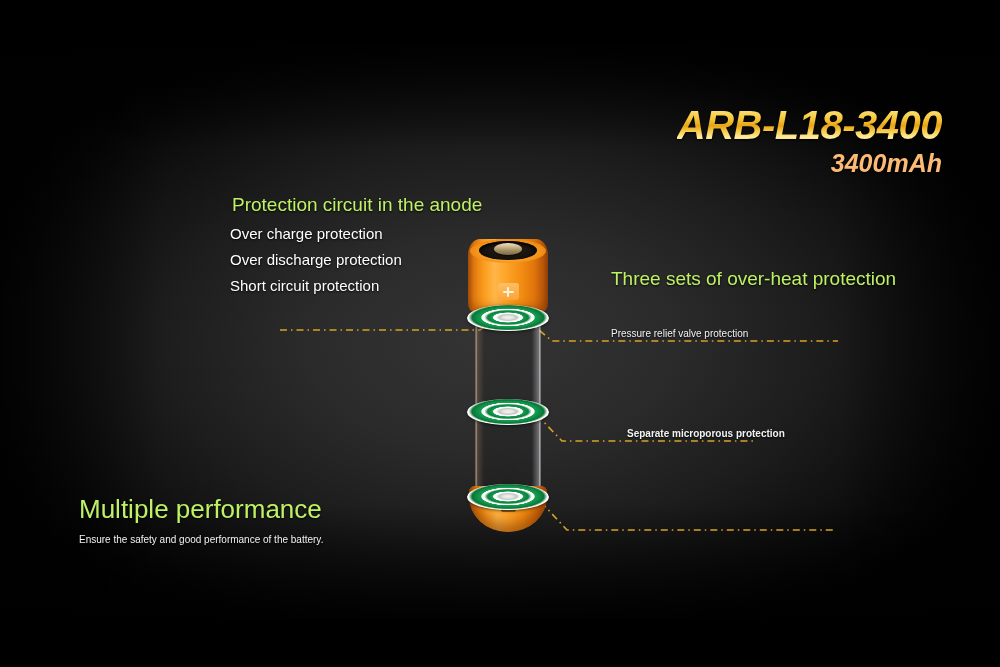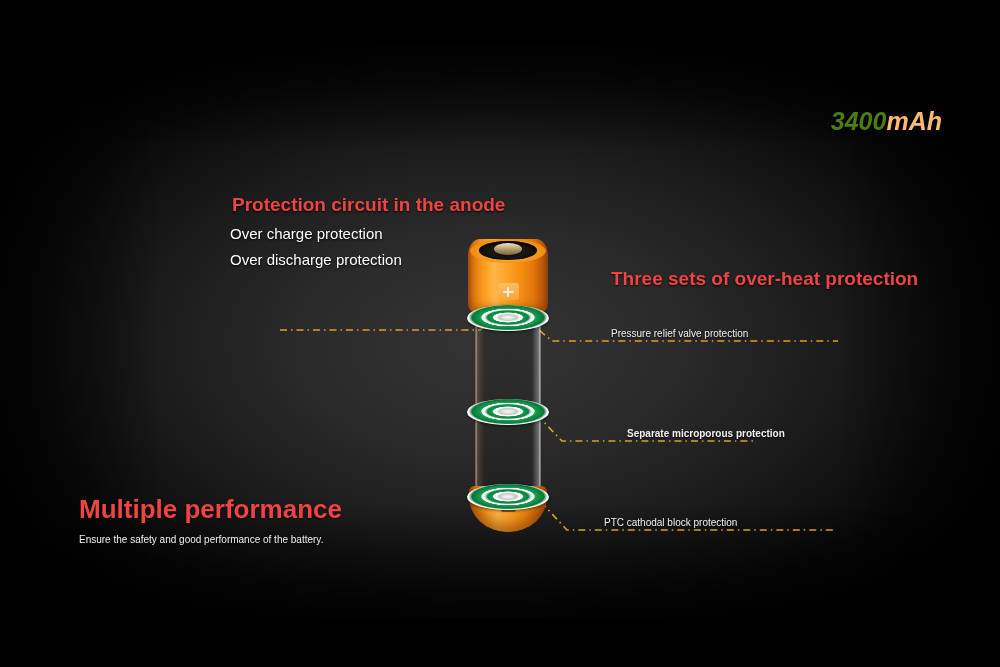--- a/index.html
+++ b/index.html
@@ -47,27 +47,27 @@
        #f7cf4e 66%, #ffeda0 80%, #e3a21c 100%);
     -webkit-background-clip:text; background-clip:text;
     -webkit-text-fill-color:transparent; color:transparent;
     filter:drop-shadow(0 1px 1px rgba(0,0,0,.85));
   }
   #product-capacity {
     margin-top:3px;
     font-size:25px; font-weight:bold; font-style:italic;
     filter:drop-shadow(0 1px 1px rgba(0,0,0,.8));
   }
-  #product-capacity .num { color:#4d7c0f; }
+  #product-capacity .num { color:#fdba74; }
   #product-capacity .unit { color:#fdba74; }
 
   
   .gold-heading {
     position:absolute; z-index:20;
-    color:#ef4444; font-size:19px; font-weight:bold;
+    color:#bef264; font-size:19px; font-weight:normal;
     text-shadow:0 1px 2px rgba(0,0,0,.9);
     white-space:nowrap;
   }
   .white-text {
     position:absolute; z-index:20;
     color:#f2f2f2; font-size:10px;
     text-shadow:0 1px 2px rgba(0,0,0,.9);
     white-space:nowrap;
   }
 
@@ -219,34 +219,35 @@
 
     <div class="cap-bottom"></div>
     <div class="minus-badge"></div>
 
     <div class="disc" id="disc-1"></div>
     <div class="disc" id="disc-2"></div>
     <div class="disc" id="disc-3"></div>
   </div>
 
   <div id="headline-block">
+    <div id="product-title">ARB-L18-3400</div>
     <div id="product-capacity">
       <span class="num">3400</span><span class="unit">mAh</span>
     </div>
   </div>
 
   <div class="gold-heading" id="anode-heading">Protection circuit in the anode</div>
   <ul id="anode-list">
     <li>Over charge protection</li>
     <li>Over discharge protection</li>
+    <li>Short circuit protection</li>
   </ul>
 
   <div class="gold-heading" id="overheat-heading">Three sets of over-heat protection</div>
   <div class="white-text" id="label-pressure">Pressure relief valve protection</div>
   <div class="white-text" id="label-separate">Separate microporous protection</div>
-  <div class="white-text" id="label-ptc">PTC cathodal block protection</div>
 
   <div class="gold-heading" id="multiple-heading">Multiple performance</div>
   <div class="white-text" id="multiple-sub">Ensure the safety and good performance of the battery.</div>
 
   <div class="letterbox top"></div>
   <div class="letterbox bottom"></div>
 </div>
 
 </body></html>

